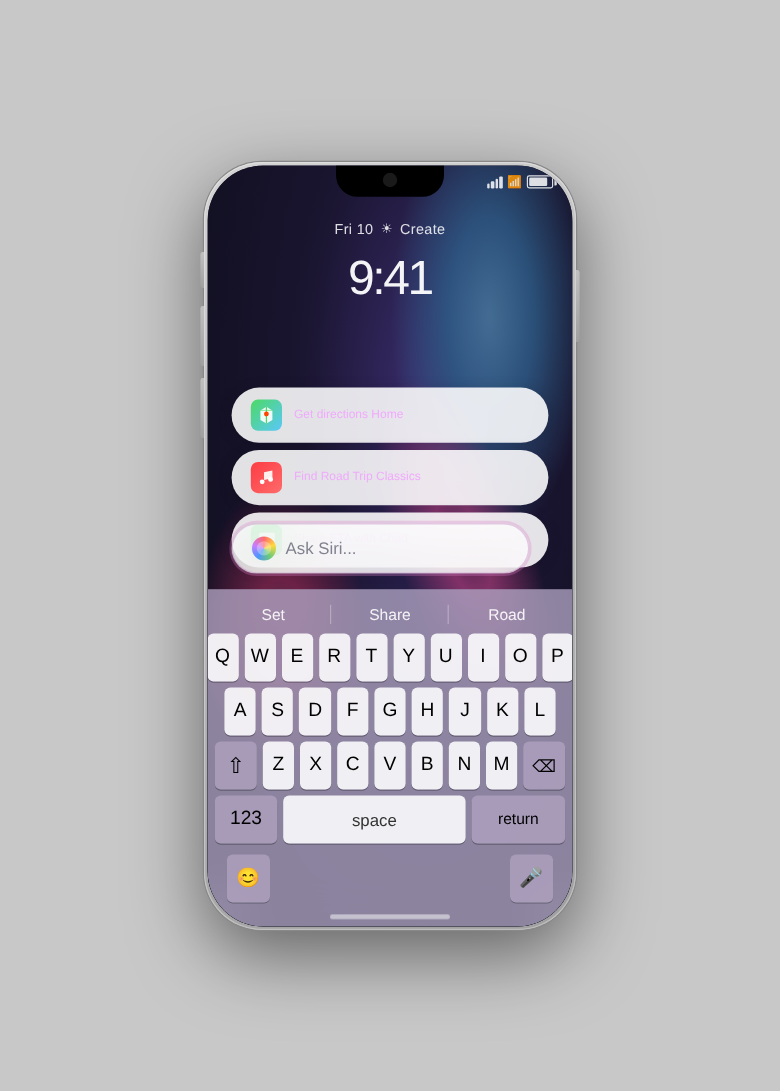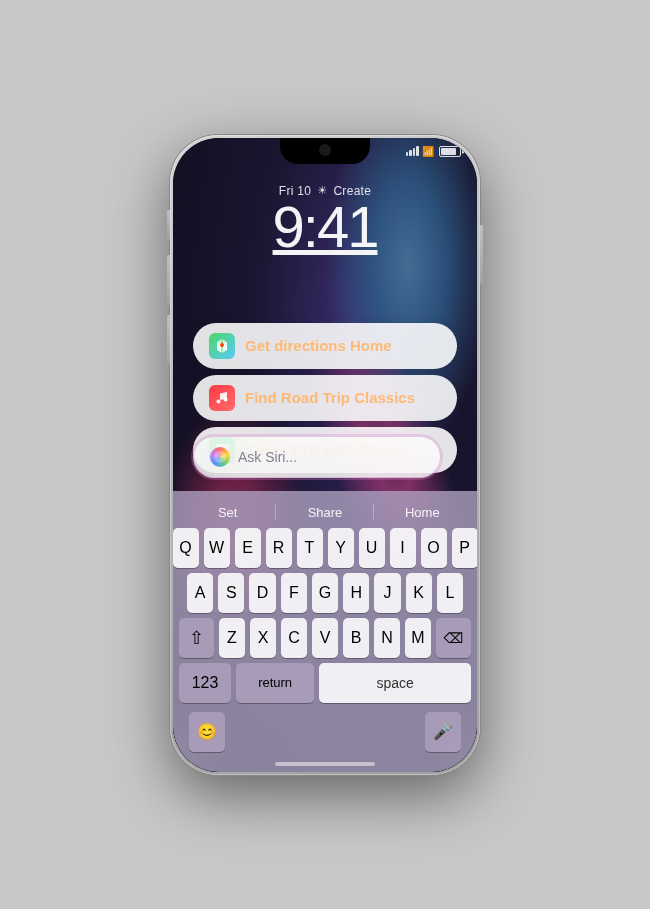--- a/index.html
+++ b/index.html
@@ -179,26 +179,25 @@
       font-weight: 400;
       letter-spacing: 0.3px;
       display: flex;
       align-items: center;
       justify-content: center;
       gap: 6px;
     }
 
     .lock-time {
       color: rgba(255,255,255,0.95);
-      font-size: 58px;
+      font-size: 40px;
       font-weight: 300;
       letter-spacing: -2px;
       line-height: 1.0;
-      margin-top: 0;
-      text-decoration: underline;
+      margin-top: 14px;
     }
 
     
     .siri-suggestions {
       position: absolute;
       top: 185px;
       left: 20px;
       right: 20px;
       z-index: 10;
       display: flex;
@@ -234,23 +233,23 @@
 
     .icon-music {
       background: linear-gradient(135deg, #fc3c44, #ff6b6b);
     }
 
     .icon-messages {
       background: linear-gradient(135deg, #4cd964, #34c759);
     }
 
     .suggestion-text {
-      font-size: 15px;
-      font-weight: 700;
-      color: #fdba74;
+      font-size: 10px;
+      font-weight: 400;
+      color: #f0abfc;
     }
 
     
     .siri-input-bar {
       position: absolute;
       top: 298px;
       left: 20px;
       right: 36px;
       z-index: 10;
       text-align: right;
@@ -549,21 +548,21 @@
         </div>
         <span class="siri-placeholder">Ask Siri...</span>
       </div>
     </div>
 
     <div class="keyboard-area">
 
       <div class="predictive-row">
         <span class="predictive-word">Set</span>
         <span class="predictive-word">Share</span>
-        <span class="predictive-word">Home</span>
+        <span class="predictive-word">Road</span>
       </div>
 
       <div class="key-row">
         <div class="key">Q</div>
         <div class="key">W</div>
         <div class="key">E</div>
         <div class="key">R</div>
         <div class="key">T</div>
         <div class="key">Y</div>
         <div class="key">U</div>
@@ -591,22 +590,22 @@
         <div class="key">C</div>
         <div class="key">V</div>
         <div class="key">B</div>
         <div class="key">N</div>
         <div class="key">M</div>
         <div class="key key-special key-delete" style="flex:1.4">⌫</div>
       </div>
 
       <div class="key-row">
         <div class="key key-special key-numbers">123</div>
+        <div class="key key-space">space</div>
         <div class="key key-special key-return">return</div>
-        <div class="key key-space">space</div>
       </div>
 
       <div class="bottom-bar">
         <div class="emoji-key">😊</div>
         <div class="mic-key">🎤</div>
       </div>
     </div>
 
     <div class="home-indicator"></div>
   </div>

